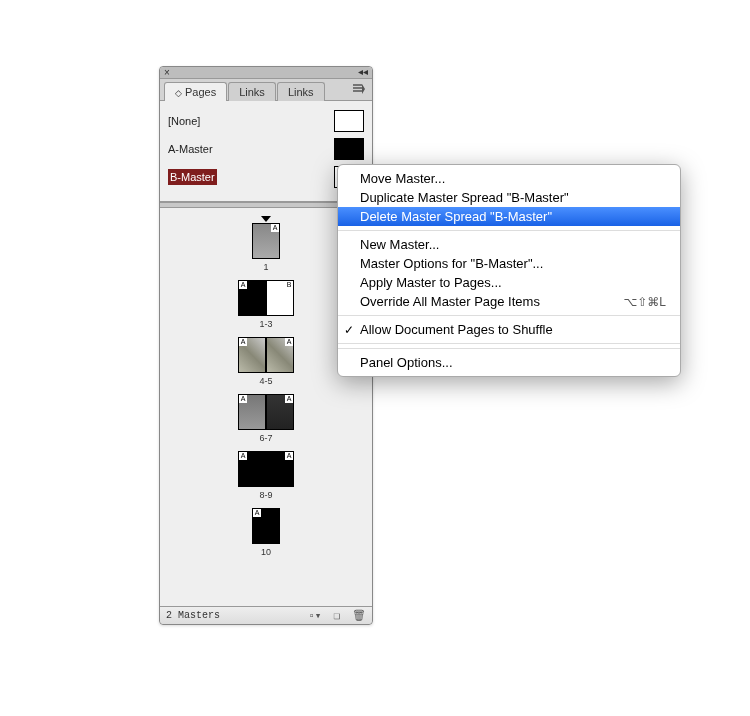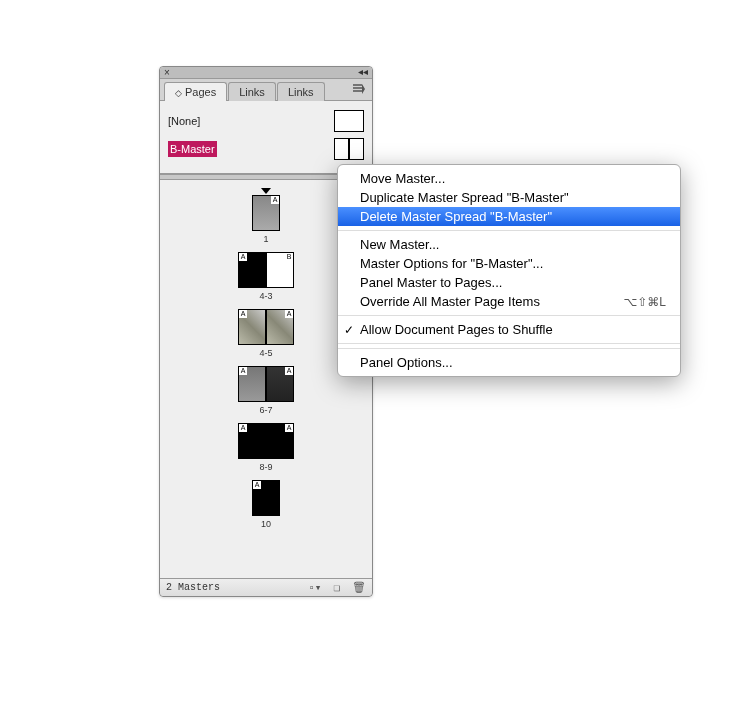--- a/index.html
+++ b/index.html
@@ -92,21 +92,21 @@
     align-items: center;
     justify-content: space-between;
     height: 28px;
     gap: 20px;
   }
   .master-label {
     font-size: 11px;
     color: #222;
   }
   .master-label.selected {
-    background: #be185d;
+    background: #7f1d1d;
     color: #fff;
     padding: 2px 2px;
   }
   .master-thumb {
     width: 30px; height: 22px;
     border: 1px solid #000;
     background: #fff;
   }
   .master-thumb.black { background: #000; }
   .master-thumb-pair {
@@ -273,20 +273,24 @@
         </svg>
     </div>
   </div>
 
   <div class="masters">
     <div class="master-row">
       <span class="master-label">[None]</span>
       <div class="master-thumb"></div>
     </div>
     <div class="master-row">
+      <span class="master-label">A-Master</span>
+      <div class="master-thumb black"></div>
+    </div>
+    <div class="master-row">
       <span class="master-label selected">B-Master</span>
       <div class="master-thumb-pair">
         <div class="half"></div>
           <div class="half"></div>
       </div>
     </div>
   </div>
 
   <div class="divider"></div>
 
@@ -303,21 +307,21 @@
 
     <div class="spread">
       <div class="spread-thumbs">
         <div class="page-thumb imgblack">
           <div class="corner tl">A</div>
         </div>
         <div class="page-thumb">
           <div class="corner tr">B</div>
         </div>
       </div>
-      <div class="spread-label">4-3</div>
+      <div class="spread-label">1-3</div>
     </div>
 
     <div class="spread">
       <div class="spread-thumbs">
         <div class="page-thumb img4">
           <div class="corner tl">A</div>
         </div>
         <div class="page-thumb img4">
           <div class="corner tr">A</div>
         </div>
@@ -380,21 +384,21 @@
     <span>Delete Master Spread "B-Master"</span>
   </div>
   <div class="menu-sep"></div>
   <div class="menu-item">
     <span>New Master...</span>
   </div>
   <div class="menu-item">
     <span>Master Options for "B-Master"...</span>
   </div>
   <div class="menu-item">
-    <span>Panel Master to Pages...</span>
+    <span>Apply Master to Pages...</span>
   </div>
   <div class="menu-item">
     <span>Override All Master Page Items</span>
     <span class="shortcut">⌥⇧⌘L</span>
   </div>
   <div class="menu-sep"></div>
   <div class="menu-item">
     <span class="check">✓</span>
     <span>Allow Document Pages to Shuffle</span>
   </div>

